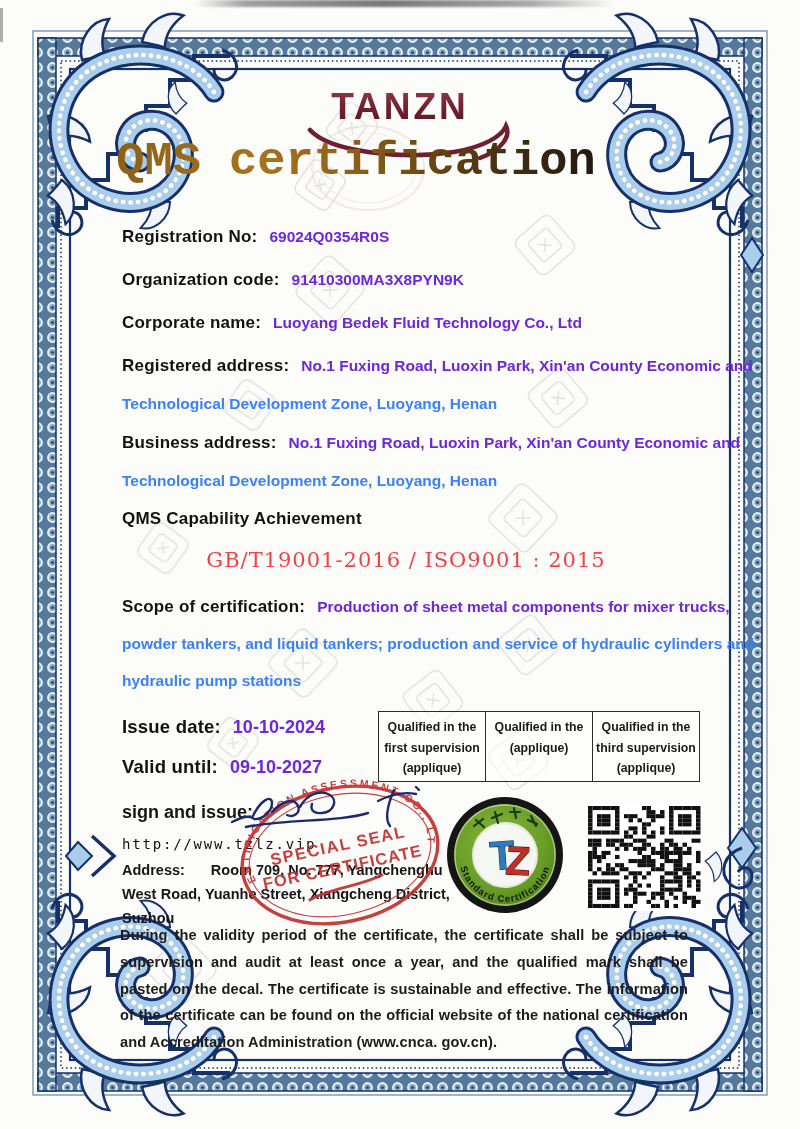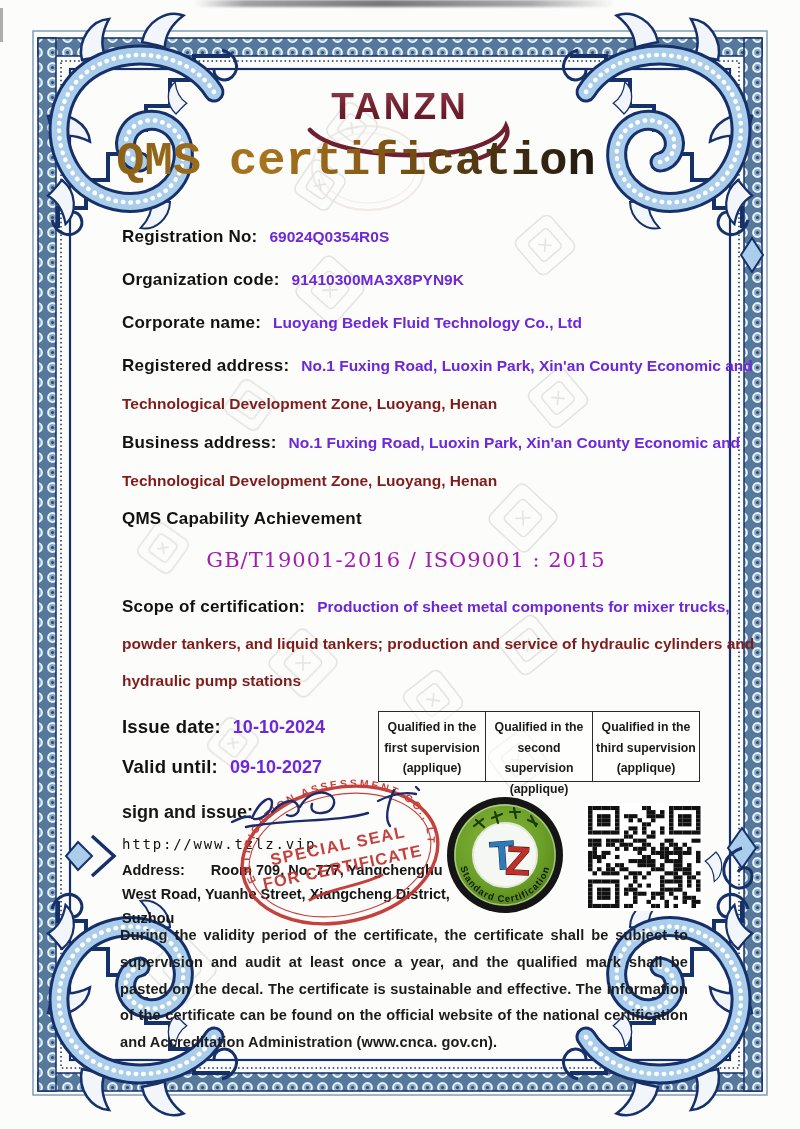--- a/index.html
+++ b/index.html
@@ -23,23 +23,23 @@
   #swoosh{top:100px;left:282px;}
   #title-row{top:135px;left:0;width:712px;text-align:center;}
   .title-text{font-family:"Liberation Mono",monospace;font-weight:bold;font-size:47px;letter-spacing:0px;
     background:linear-gradient(90deg,#8a6018 0%,#a8741e 30%,#8a5c16 52%,#4a3410 78%,#201810 100%);
     -webkit-background-clip:text;background-clip:text;color:transparent;}
 
   
   .row{position:absolute;left:122px;width:578px;white-space:nowrap;}
   .lbl{font-size:17px;font-weight:bold;letter-spacing:.2px;color:#121212;margin-right:12px;margin-top:6px;}
   .val{font-size:15.5px;font-weight:bold;color:#6d28d9;}
-  .cont{font-size:15.5px;font-weight:bold;color:#7f1d1d;}
+  .cont{font-size:15.5px;font-weight:bold;color:#3b82f6;}
   #std-row{top:548px;left:120px;width:572px;text-align:center;white-space:nowrap;
-    font-family:"DejaVu Serif",serif;font-size:21px;letter-spacing:1px;color:#a21caf;font-weight:normal;}
+    font-family:"DejaVu Serif",serif;font-size:21px;letter-spacing:1px;color:#ef4444;font-weight:normal;}
   .date-lbl{font-size:18.5px;}
 
   
   #sup-table{top:711px;left:378px;width:320px;height:69px;display:flex;
     border:1.3px solid #2a2a2a;background:rgba(255,255,255,.6);}
   .sup-cell{flex:1;text-align:center;padding-top:5px;}
   .sup-cell + .sup-cell{border-left:1.2px solid #2a2a2a;}
   .sup-line{font-size:12.3px;font-weight:bold;line-height:20.5px;color:#1a1a1a;}
 
   
@@ -267,21 +267,20 @@
     </div>
 
     <div id="sup-table" class="abs">
       <div class="sup-cell">
         <div class="sup-line">Qualified in the</div>
         <div class="sup-line">first supervision</div>
         <div class="sup-line">(applique)</div>
       </div>
       <div class="sup-cell">
         <div class="sup-line">Qualified in the</div>
-        <div class="sup-line">second supervision</div>
         <div class="sup-line">(applique)</div>
       </div>
       <div class="sup-cell">
         <div class="sup-line">Qualified in the</div>
         <div class="sup-line">third supervision</div>
         <div class="sup-line">(applique)</div>
       </div>
     </div>
 
     <div class="row" id="sign-row">

